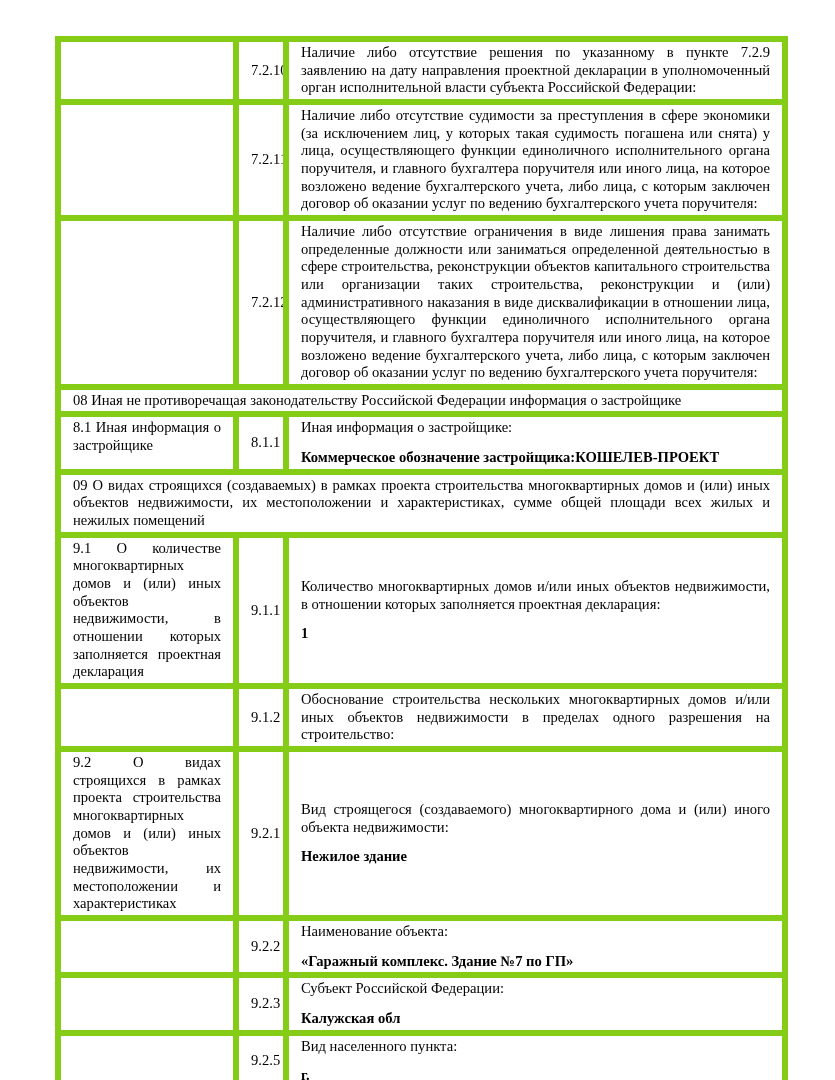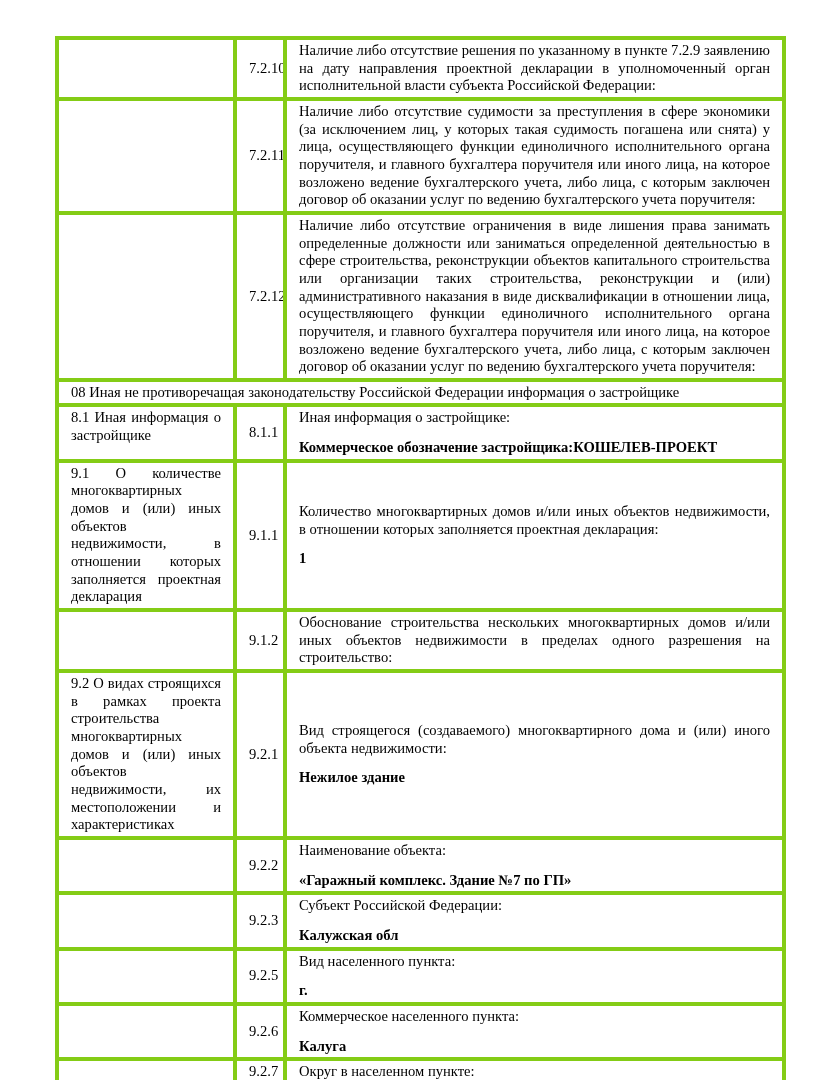--- a/index.html
+++ b/index.html
@@ -23,21 +23,21 @@
     position: absolute;
     left: 55px;
     top: 36px;
     width: 727px;
     border-collapse: collapse;
     table-layout: fixed;
     font-size: 14.6px;
     line-height: 1.21;
   }
   table.decl td {
-    border: 4px solid #84cc16;
+    border: 6px solid #84cc16;
     padding: 2px 12px;
     overflow: hidden;
   }
   col.col-label   { width: 178px; }
   col.col-num     { width: 50px; }
   col.col-content { width: 499px; }
   td.label-cell {
     vertical-align: top;
     text-align: justify;
     border-radius: 15px;
@@ -99,20 +99,23 @@
         </tr>
         <tr>
           <td class="label-cell">8.1 Иная информация о застройщике</td>
           <td class="num-cell">8.1.1</td>
           <td class="content-cell">
             <div class="content-line">Иная информация о застройщике:</div>
             <div class="content-line bold">Коммерческое обозначение застройщика:КОШЕЛЕВ-ПРОЕКТ</div>
           </td>
         </tr>
         <tr>
+          <td colspan="3" class="section-cell">09 О видах строящихся (создаваемых) в рамках проекта строительства многоквартирных домов и (или) иных объектов недвижимости, их местоположении и характеристиках, сумме общей площади всех жилых и нежилых помещений</td>
+        </tr>
+        <tr>
           <td class="label-cell">9.1 О количестве многоквартирных домов и (или) иных объектов недвижимости, в отношении которых заполняется проектная декларация</td>
           <td class="num-cell">9.1.1</td>
           <td class="content-cell">
             <div class="content-line">Количество многоквартирных домов и/или иных объектов недвижимости, в отношении которых заполняется проектная декларация:</div>
             <div class="content-line bold">1</div>
           </td>
         </tr>
         <tr>
           <td class="label-cell"></td>
           <td class="num-cell">9.1.2</td>

